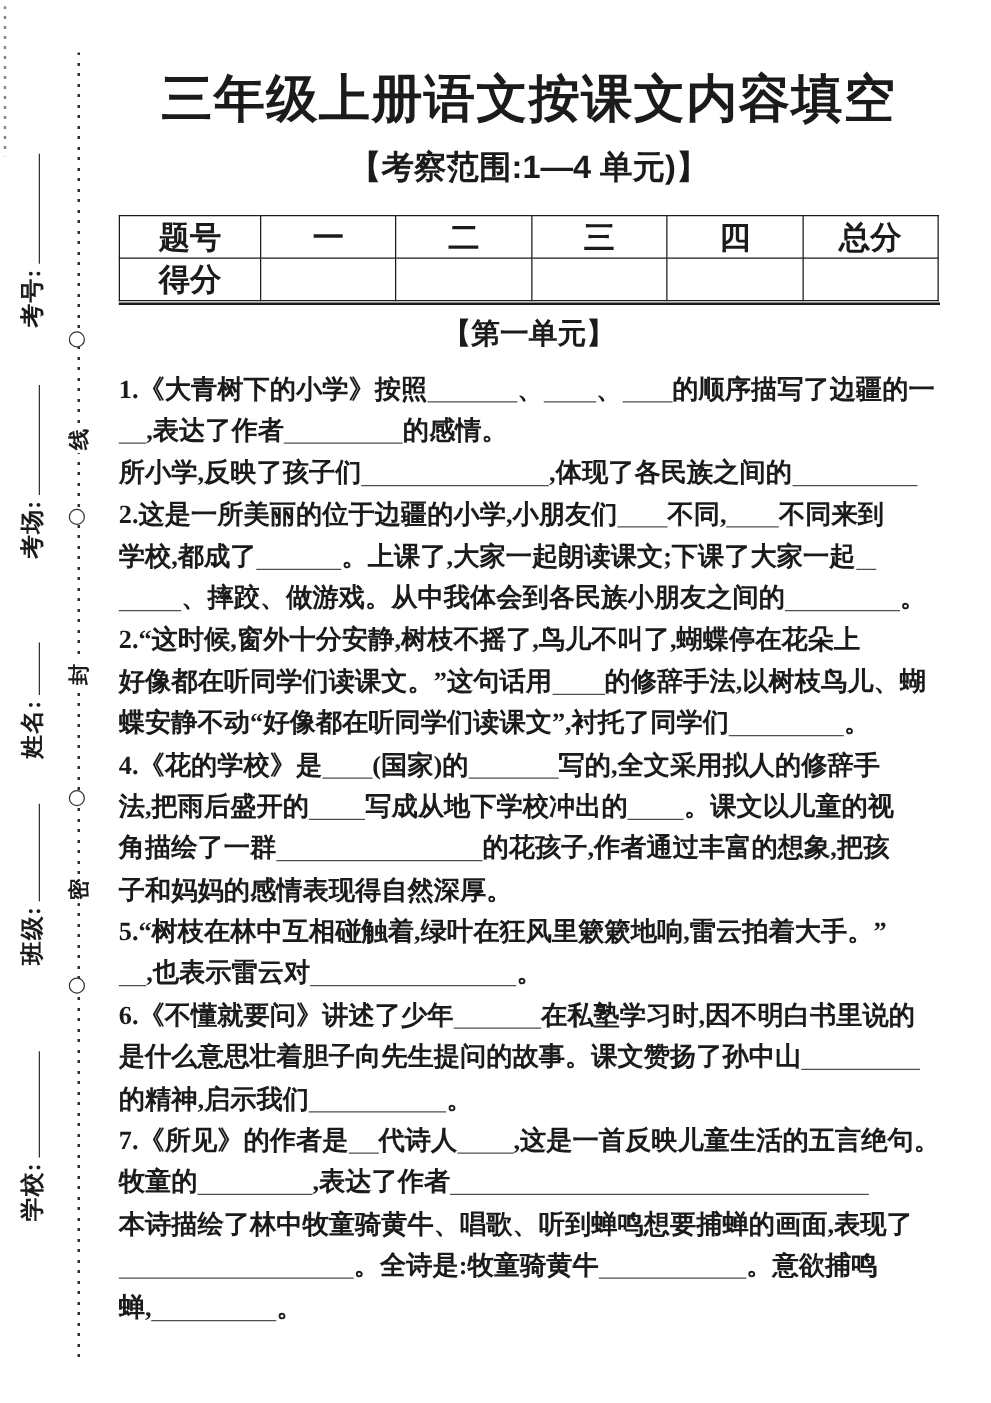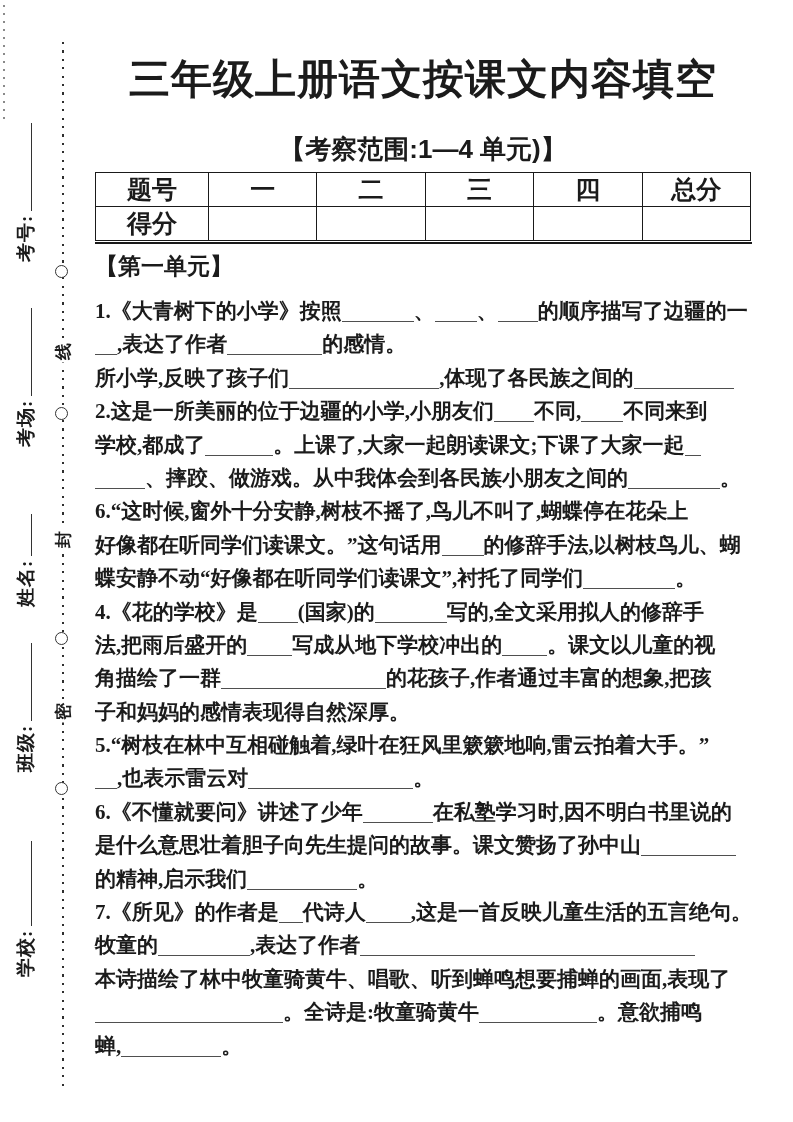--- a/index.html
+++ b/index.html
@@ -35,40 +35,40 @@
   .ml0{top:262px}.ml1{top:447px}.ml2{top:607px}.ml3{top:772px}.ml4{top:977px}
   .ml0 .mline{width:88px}.ml1 .mline{width:88px}.ml2 .mline{width:42px}
   .ml3 .mline{width:78px}.ml4 .mline{width:85px}
   
   .title{
     position:absolute;top:52px;left:95px;width:656px;text-align:center;
     font-family:"Liberation Sans", sans-serif;font-weight:900;font-size:41px;
     letter-spacing:1px;
   }
   .subtitle{
-    position:absolute;top:132px;left:95px;width:656px;text-align:center;
+    position:absolute;top:116px;left:95px;width:656px;text-align:center;
     font-family:"Liberation Sans", sans-serif;font-weight:800;font-size:26px;
   }
   
   table.score{
     position:absolute;top:172px;left:95px;width:656px;border-collapse:collapse;
     table-layout:fixed;
   }
   table.score th,table.score td{
     border:1.5px solid #1a1a1a;text-align:center;font-size:25px;font-weight:bold;
     font-family:"Liberation Serif", serif;padding:0;
   }
   table.score tr:first-child th{height:32px;}
   table.score tr:last-child td{height:27px;}
   .col-first{width:112px;}
   .table-underline{
     position:absolute;top:242px;left:95px;width:657px;border-top:2px solid #1a1a1a;
   }
   .unit-heading{
-    position:absolute;top:251px;left:95px;width:656px;
+    position:absolute;top:251px;left:95px;width:656px;text-align:center;
     font-size:23px;font-weight:bold;font-family:"Liberation Serif", serif;
   }
   
   .questions{
     position:absolute;top:295px;left:95px;width:666px;
     font-size:21px;font-weight:bold;
   }
   .qline{height:33.4px;line-height:33.4px;white-space:nowrap;}
   .blank{
     display:inline-block;border-bottom:1.4px solid #4f4f4f;height:20px;
@@ -128,21 +128,21 @@
         <div class="qline"><span>1.《大青树下的小学》按照</span><span class="blank" style="width: 72px;"></span><span>、</span><span class="blank" style="width: 42px;"></span><span>、</span><span class="blank" style="width: 40px;"></span><span>的顺序描写了边疆的一</span></div>
         <div class="qline"><span class="blank" style="width: 22px;"></span><span>,表达了作者</span><span class="blank" style="width: 95px;"></span><span>的感情。</span></div>
         <div class="qline"><span>所小学,反映了孩子们</span><span class="blank" style="width: 150px;"></span><span>,体现了各民族之间的</span><span class="blank" style="width: 100px;"></span></div>
       </div>
       <div>
         <div class="qline"><span>2.这是一所美丽的位于边疆的小学,小朋友们</span><span class="blank" style="width: 40px;"></span><span>不同,</span><span class="blank" style="width: 42px;"></span><span>不同来到</span></div>
         <div class="qline"><span>学校,都成了</span><span class="blank" style="width: 68px;"></span><span>。上课了,大家一起朗读课文;下课了大家一起</span><span class="blank" style="width: 16px;"></span></div>
         <div class="qline"><span class="blank" style="width: 50px;"></span><span>、摔跤、做游戏。从中我体会到各民族小朋友之间的</span><span class="blank" style="width: 92px;"></span><span>。</span></div>
       </div>
       <div>
-        <div class="qline"><span>6.“这时候,窗外十分安静,树枝不摇了,鸟儿不叫了,蝴蝶停在花朵上</span></div>
+        <div class="qline"><span>2.“这时候,窗外十分安静,树枝不摇了,鸟儿不叫了,蝴蝶停在花朵上</span></div>
         <div class="qline"><span>好像都在听同学们读课文。”这句话用</span><span class="blank" style="width: 42px;"></span><span>的修辞手法,以树枝鸟儿、蝴</span></div>
         <div class="qline"><span>蝶安静不动“好像都在听同学们读课文”,衬托了同学们</span><span class="blank" style="width: 92px;"></span><span>。</span></div>
       </div>
       <div>
         <div class="qline"><span>4.《花的学校》是</span><span class="blank" style="width: 40px;"></span><span>(国家)的</span><span class="blank" style="width: 72px;"></span><span>写的,全文采用拟人的修辞手</span></div>
         <div class="qline"><span>法,把雨后盛开的</span><span class="blank" style="width: 45px;"></span><span>写成从地下学校冲出的</span><span class="blank" style="width: 45px;"></span><span>。课文以儿童的视</span></div>
         <div class="qline"><span>角描绘了一群</span><span class="blank" style="width: 165px;"></span><span>的花孩子,作者通过丰富的想象,把孩</span></div>
         <div class="qline"><span>子和妈妈的感情表现得自然深厚。</span></div>
       </div>
       <div>

